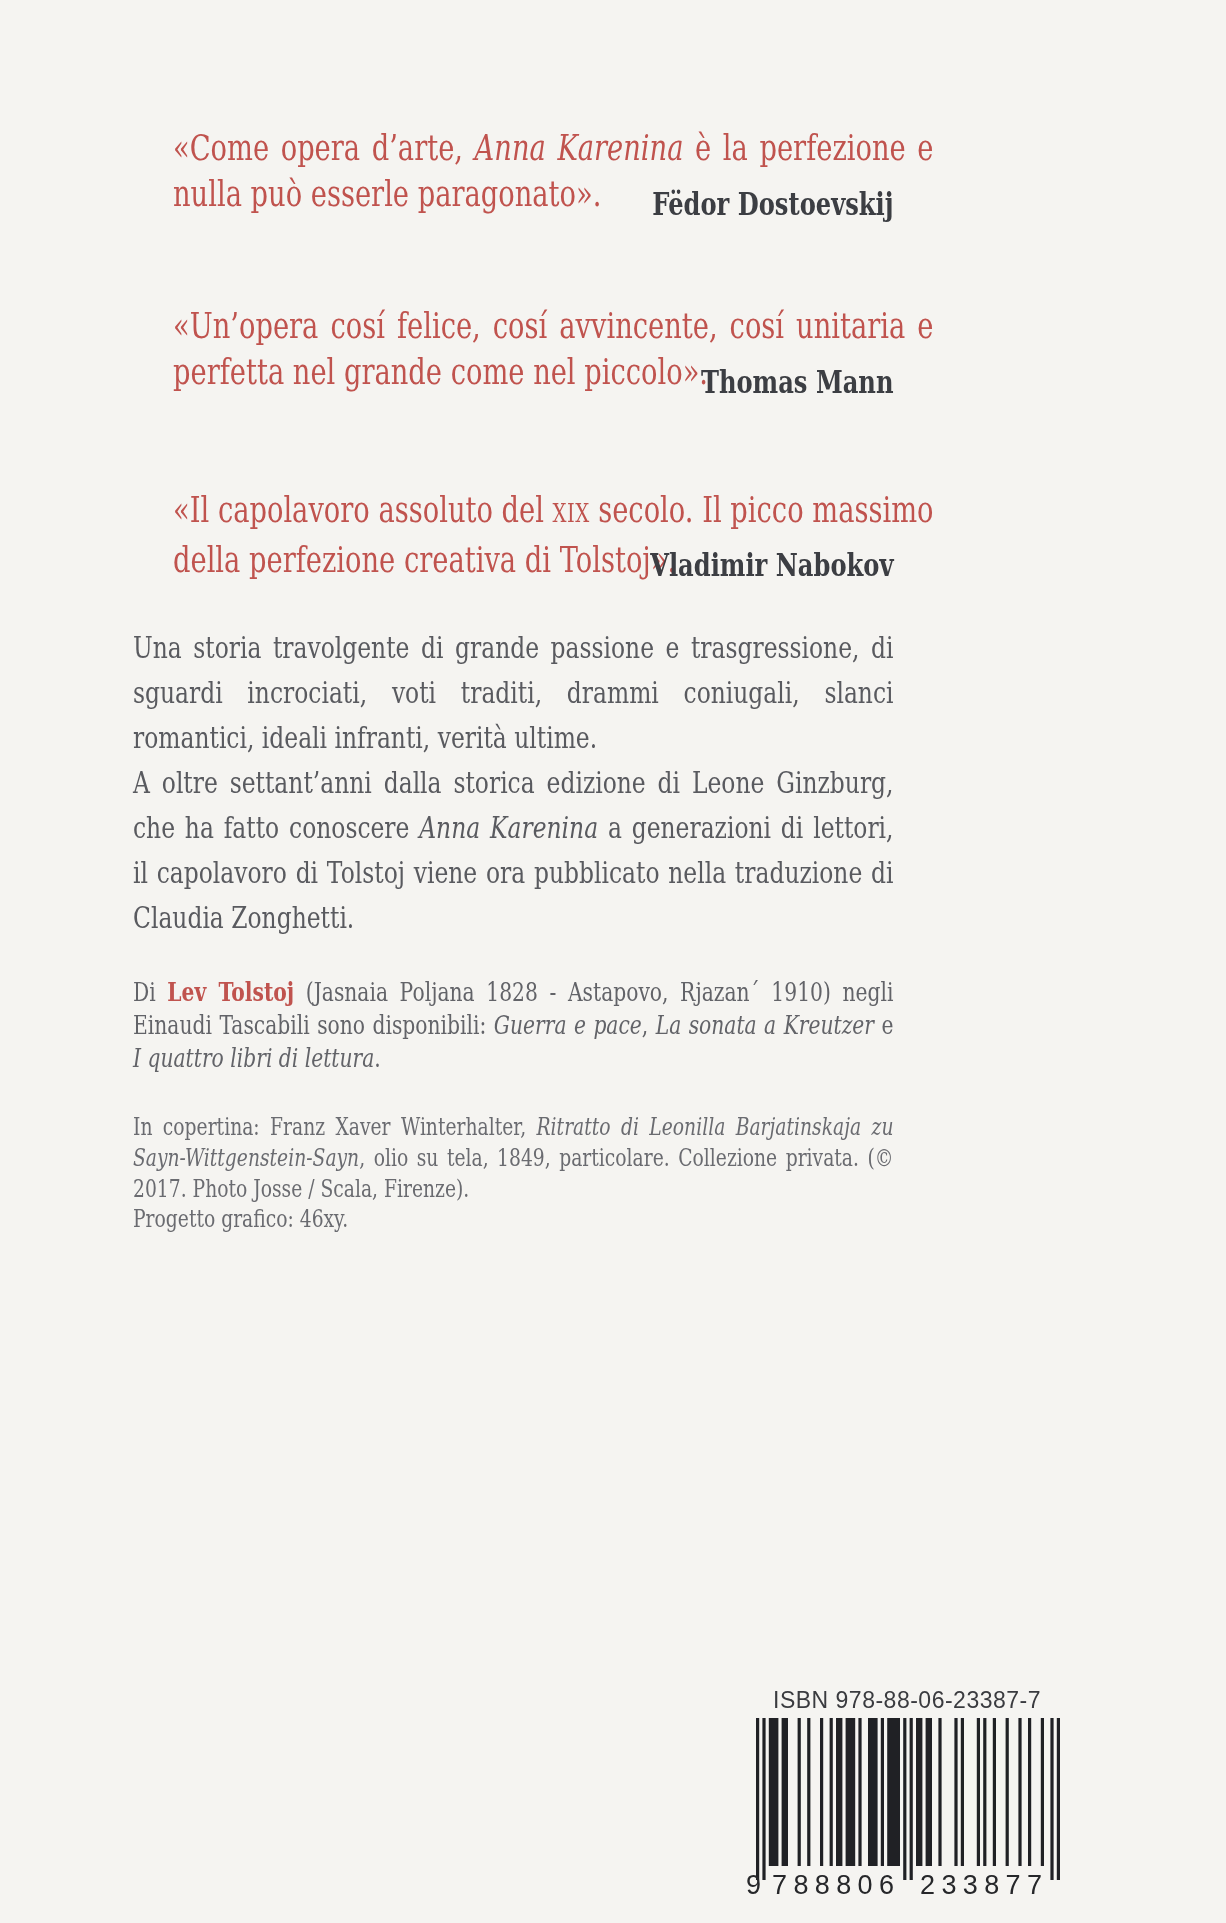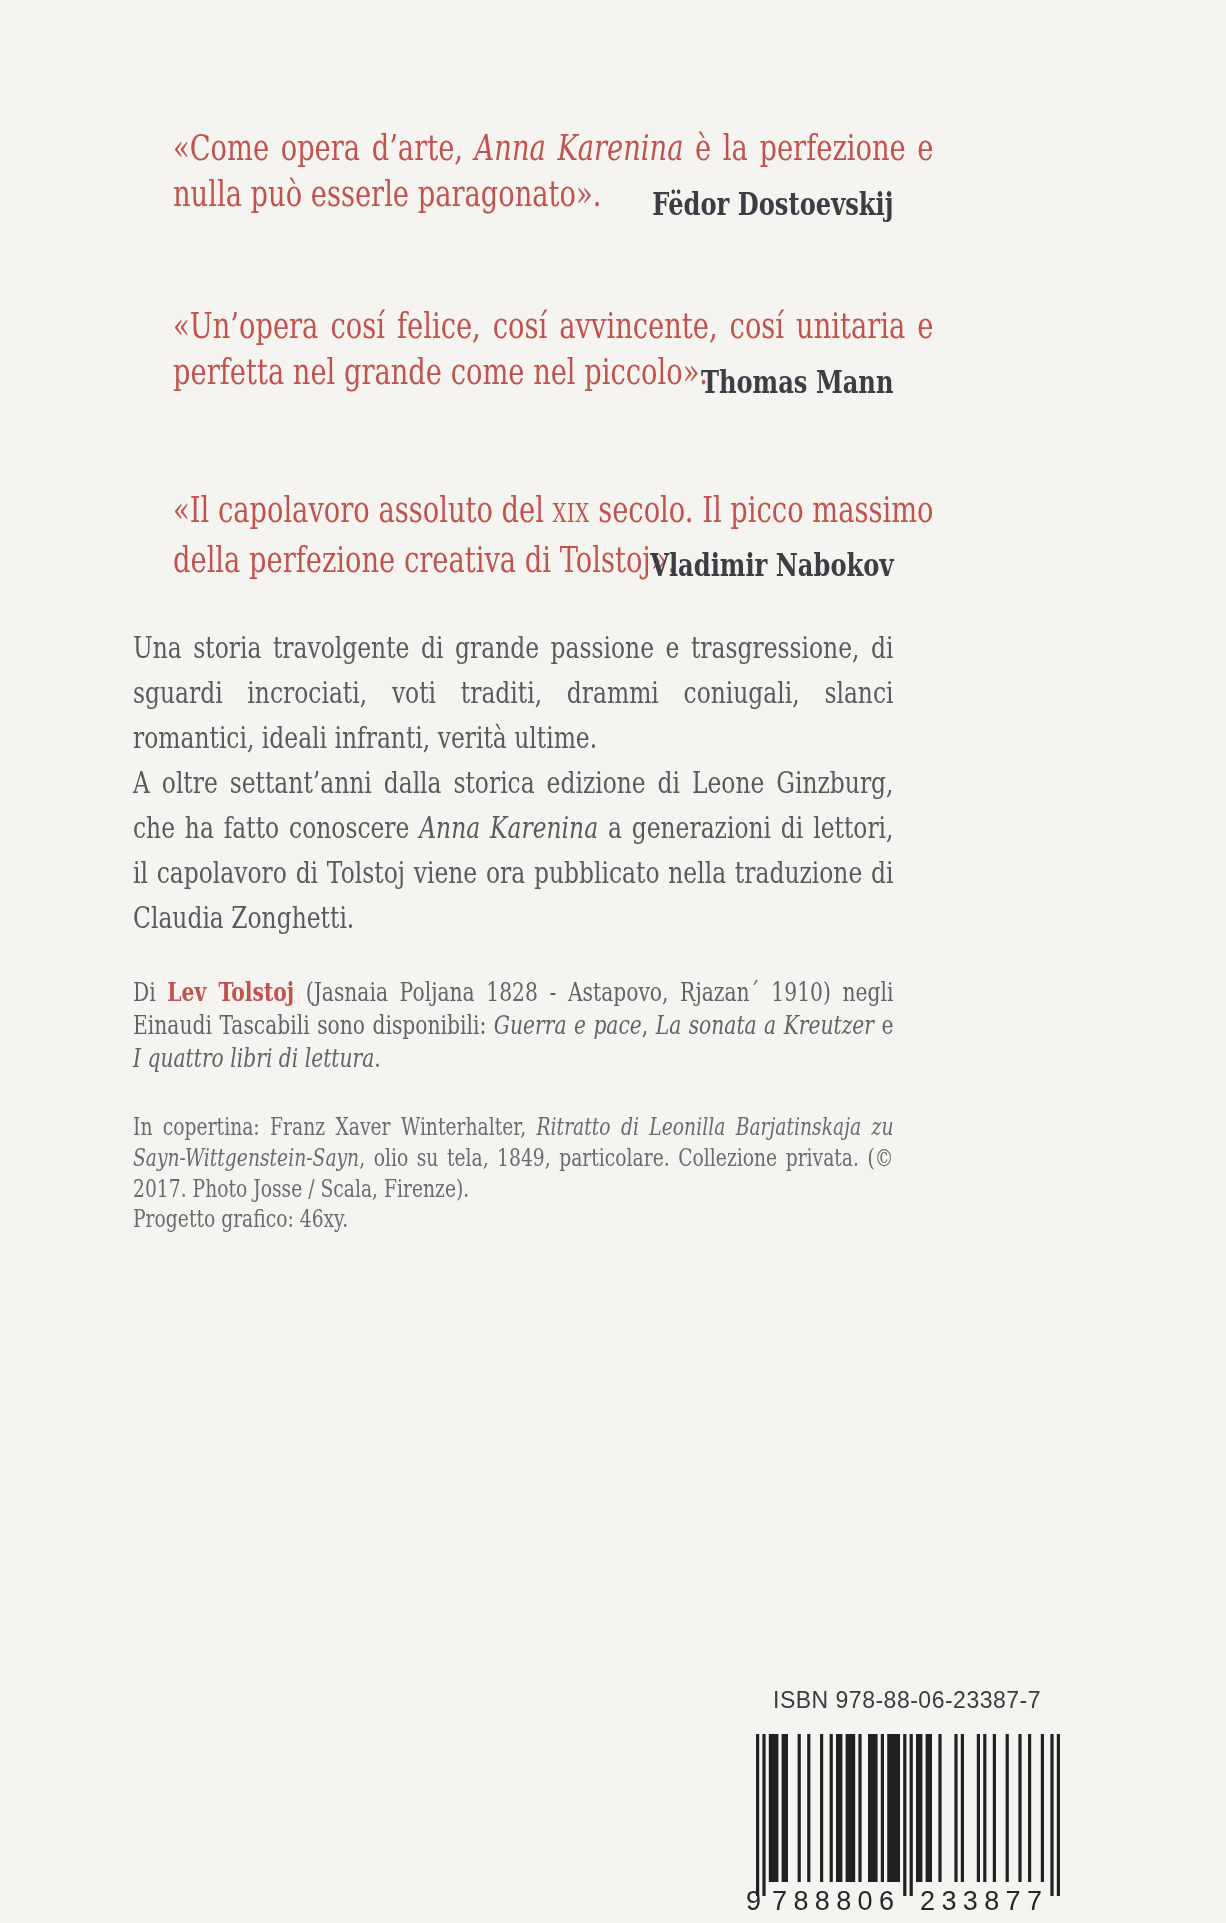--- a/index.html
+++ b/index.html
@@ -85,21 +85,21 @@
     top:1686px;
     width:322px;
   }
   .isbn-label{
     font-family:"Liberation Sans",sans-serif;
     font-size:23px;
     line-height:28px;
     letter-spacing:0.5px;
     color:#3a3b3f;
     text-align:center;
-    margin-bottom:20px;
+    margin-bottom:4px;
   }
   .bc-digit{
     font-family:"Liberation Sans",sans-serif;
     font-size:27px;
     fill:#26272a;
   }
 </style>
 </head>
 <body style="background: rgb(245, 244, 241);">
 

